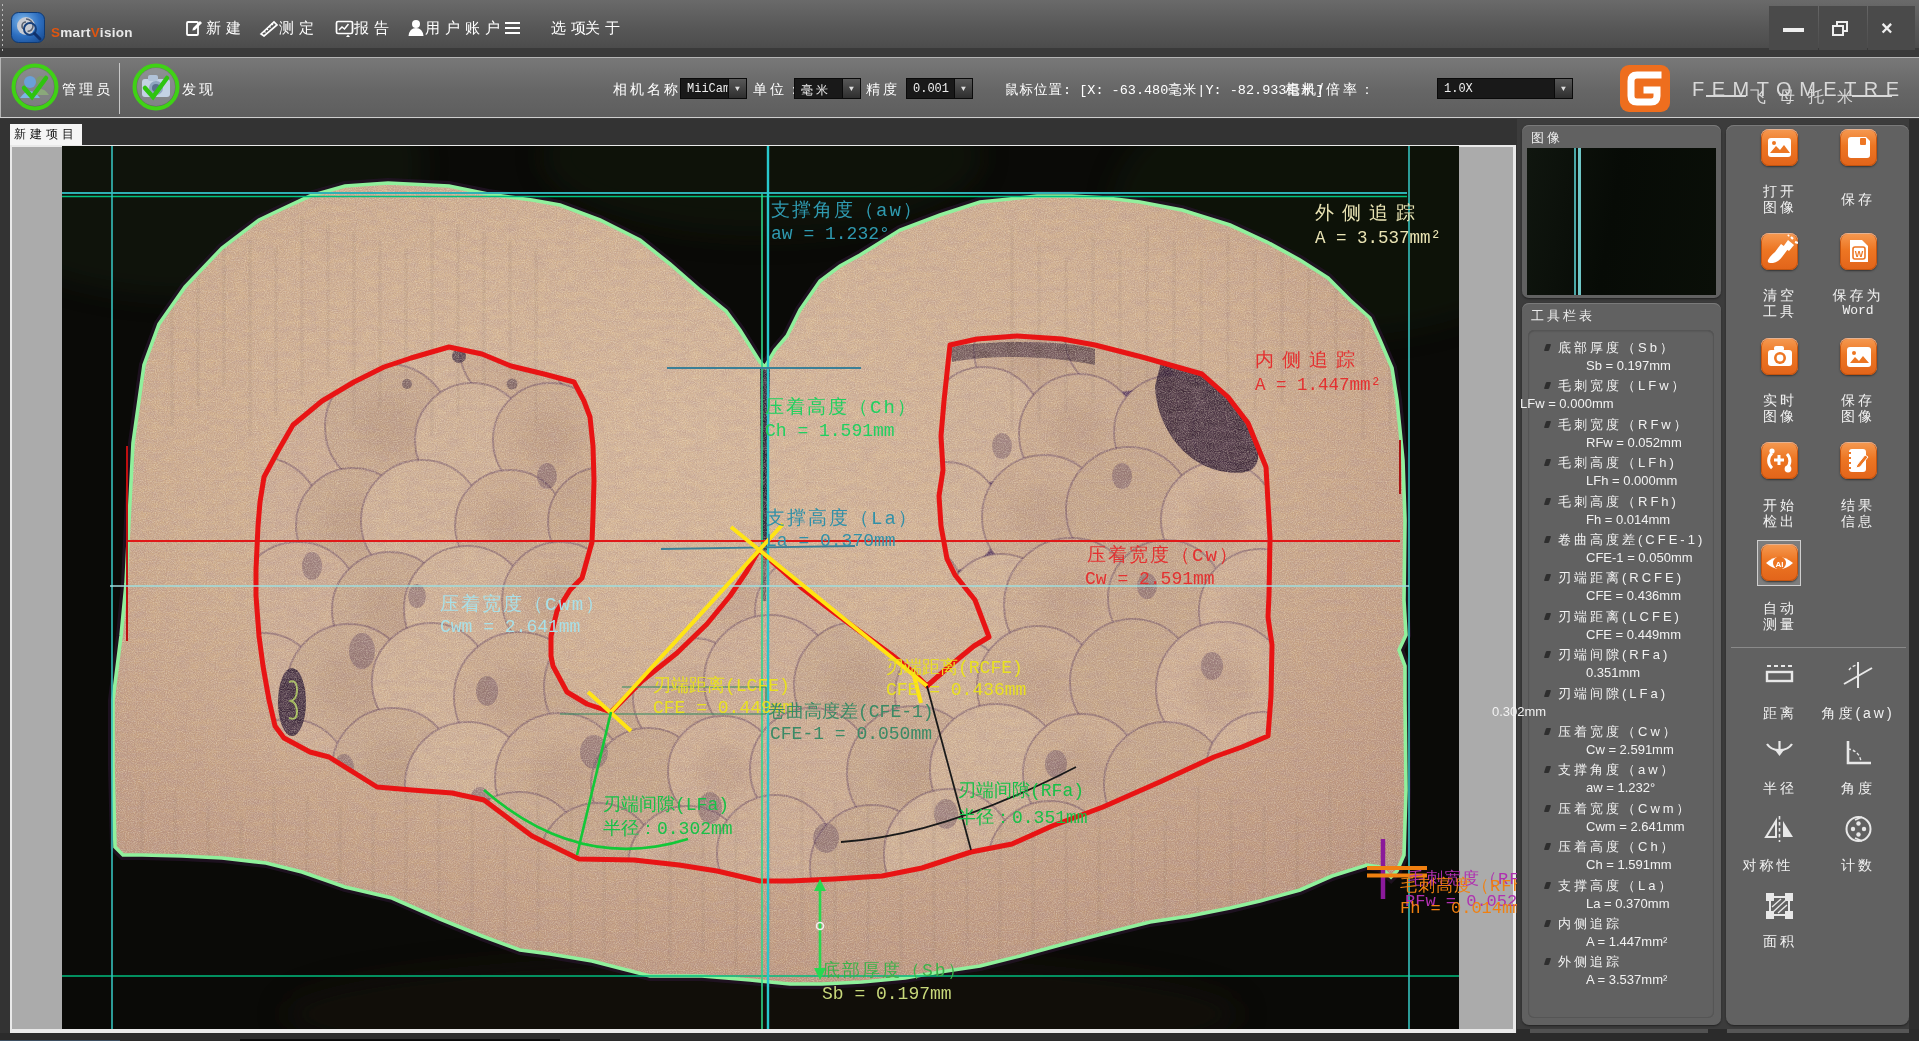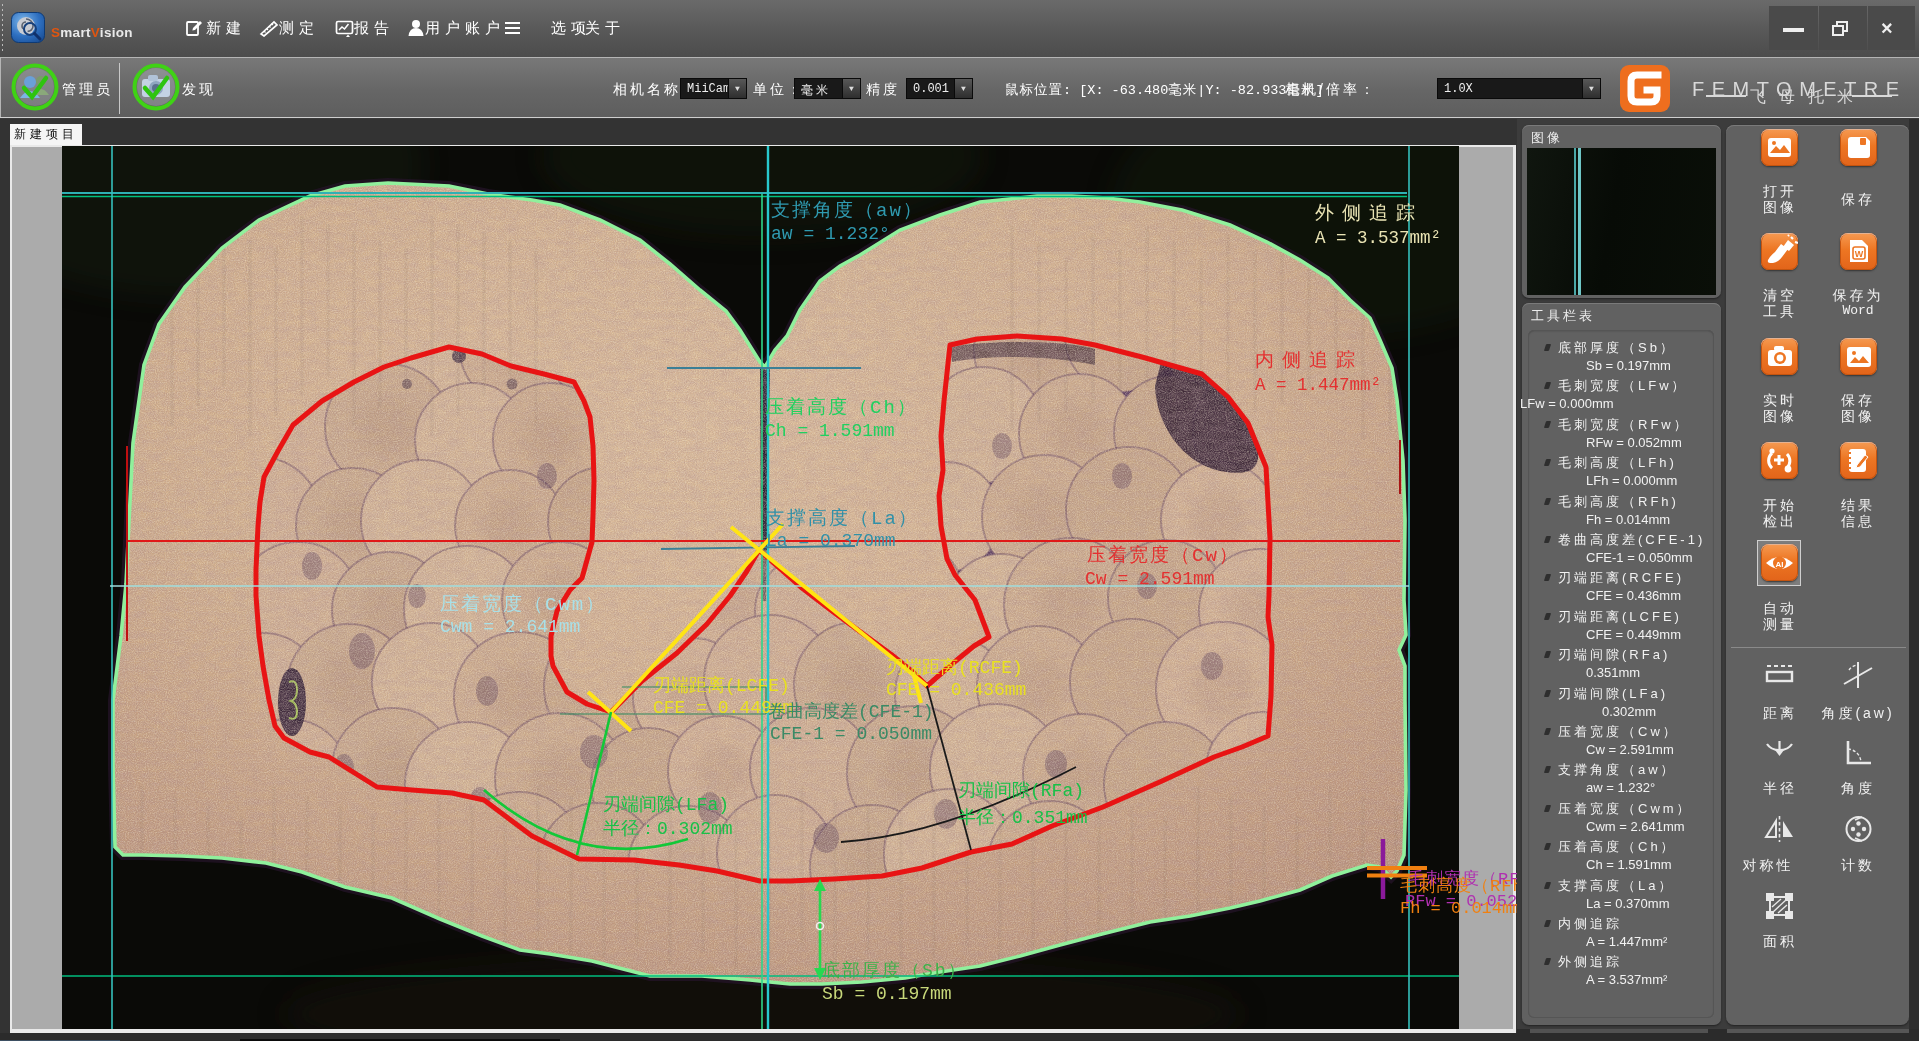--- a/index.html
+++ b/index.html
@@ -1,20 +1,20 @@
 <!DOCTYPE html>
 <html><head><meta charset="utf-8">
 <style>
   html,body{margin:0;padding:0;width:1919px;height:1041px;overflow:hidden;background:#3a3a3a;
     font-family:"Liberation Sans",sans-serif;}
   *{box-sizing:border-box;}
   .abs{position:absolute;}
   .cjk{letter-spacing:3px;}
   
-  #titlebar{position:absolute;left:0;top:0;width:1919px;height:57px;
+  #titlebar{position:absolute;left:0;top:0;width:1919px;height:48px;
     background:linear-gradient(#6a6a6a,#585858 55%,#4c4c4c);padding-left:10px;}
   #titlebar .menu{position:absolute;top:19px;color:#fff;font-size:15px;display:flex;align-items:center;letter-spacing:5px;}
   .dotted{position:absolute;left:2px;top:4px;width:1px;height:49px;
     background:repeating-linear-gradient(#bbb 0 2px,transparent 2px 5px);}
   
   #toolbar{position:absolute;left:0;top:57px;width:1919px;height:61px;
     background:linear-gradient(#787878,#666 55%,#5e5e5e);border-top:1px solid #b5b5b5;border-bottom:1px solid #cfcfcf;box-shadow:inset 1px 0 0 #b5b5b5;}
   .combo{position:absolute;height:21px;background:#191919;border:1px solid #0a0a0a;color:#eee;
     font-family:Liberation Mono, monospace;font-size:12px;}
   .combo .tx{position:absolute;left:6px;top:3px;}
@@ -136,21 +136,21 @@
       <span class="btn">▼</span>
     </div>
   <div class="tlabel cjk" style="left:866px;">精度：</div>
   <div class="combo" style="left:906px;top:20px;width:67px;">
       <span class="tx">0.001</span>
       <span class="btn">▼</span>
     </div>
   <div class="tlabel" style="left:1005px;font-family:'Liberation Mono',monospace;font-size:13.5px;letter-spacing:0;">
     <span style="letter-spacing:1px;">鼠标位置</span>: [X: -63.480<span style="letter-spacing:1px;">毫米</span>|Y: -82.933<span style="letter-spacing:1px;">毫米</span>]</div>
   <div class="tlabel cjk" style="left:1285px;">相机/倍率：</div>
-  <div class="combo" style="left:1437px;top:20px;width:164px;">
+  <div class="combo" style="left:1437px;top:20px;width:136px;">
       <span class="tx">1.0X</span>
       <span class="btn">▼</span>
     </div>
 
   <svg class="abs" style="left:1620px;top:7px;" width="50" height="47" viewBox="0 0 50 47">
     <rect x="0" y="0" width="50" height="47" rx="9" fill="#ee6e1e"></rect>
     <path d="M38 10 H17 Q11 10 11 16 V31 Q11 37 17 37 H31 Q37 37 37 31 V25 H27" fill="none" stroke="#fff" stroke-width="7" stroke-linecap="square"></path>
    </svg>
   <div class="abs" style="left:1692px;top:20px;color:#d9d9d9;font-size:20px;font-weight:normal;letter-spacing:7.5px;">FEMTOMETRE</div>
   <div class="abs cjk" style="left:1750px;top:29px;color:#d9d9d9;font-size:16px;letter-spacing:13px;">飞母托米</div>
@@ -539,21 +539,21 @@
 <div class="trow cjk" style="left:1558px;top:569px;">刃端距离(RCFE)</div>
 <div class="trow" style="left:1586px;top:588px;">CFE = 0.436mm</div>
 <div class="abs" style="left:1545px;top:613px;width:5px;height:7px;background:#2e2e2e;transform:skewX(-18deg);border-radius:1px;"></div>
 <div class="trow cjk" style="left:1558px;top:608px;">刃端距离(LCFE)</div>
 <div class="trow" style="left:1586px;top:627px;">CFE = 0.449mm</div>
 <div class="abs" style="left:1545px;top:651px;width:5px;height:7px;background:#2e2e2e;transform:skewX(-18deg);border-radius:1px;"></div>
 <div class="trow cjk" style="left:1558px;top:646px;">刃端间隙(RFa)</div>
 <div class="trow" style="left:1586px;top:665px;">0.351mm</div>
 <div class="abs" style="left:1545px;top:690px;width:5px;height:7px;background:#2e2e2e;transform:skewX(-18deg);border-radius:1px;"></div>
 <div class="trow cjk" style="left:1558px;top:685px;">刃端间隙(LFa)</div>
-<div class="trow" style="left:1602px;top:704px;text-align:center;">0.302mm</div>
+<div class="trow" style="left:1492px;top:704px;text-align:center;">0.302mm</div>
 <div class="abs" style="left:1545px;top:728px;width:5px;height:7px;background:#2e2e2e;transform:skewX(-18deg);border-radius:1px;"></div>
 <div class="trow cjk" style="left:1558px;top:723px;">压着宽度（Cw）</div>
 <div class="trow" style="left:1586px;top:742px;">Cw = 2.591mm</div>
 <div class="abs" style="left:1545px;top:766px;width:5px;height:7px;background:#2e2e2e;transform:skewX(-18deg);border-radius:1px;"></div>
 <div class="trow cjk" style="left:1558px;top:761px;">支撑角度（aw）</div>
 <div class="trow" style="left:1586px;top:780px;">aw = 1.232°</div>
 <div class="abs" style="left:1545px;top:805px;width:5px;height:7px;background:#2e2e2e;transform:skewX(-18deg);border-radius:1px;"></div>
 <div class="trow cjk" style="left:1558px;top:800px;">压着宽度（Cwm）</div>
 <div class="trow" style="left:1586px;top:819px;">Cwm = 2.641mm</div>
 <div class="abs" style="left:1545px;top:843px;width:5px;height:7px;background:#2e2e2e;transform:skewX(-18deg);border-radius:1px;"></div>

